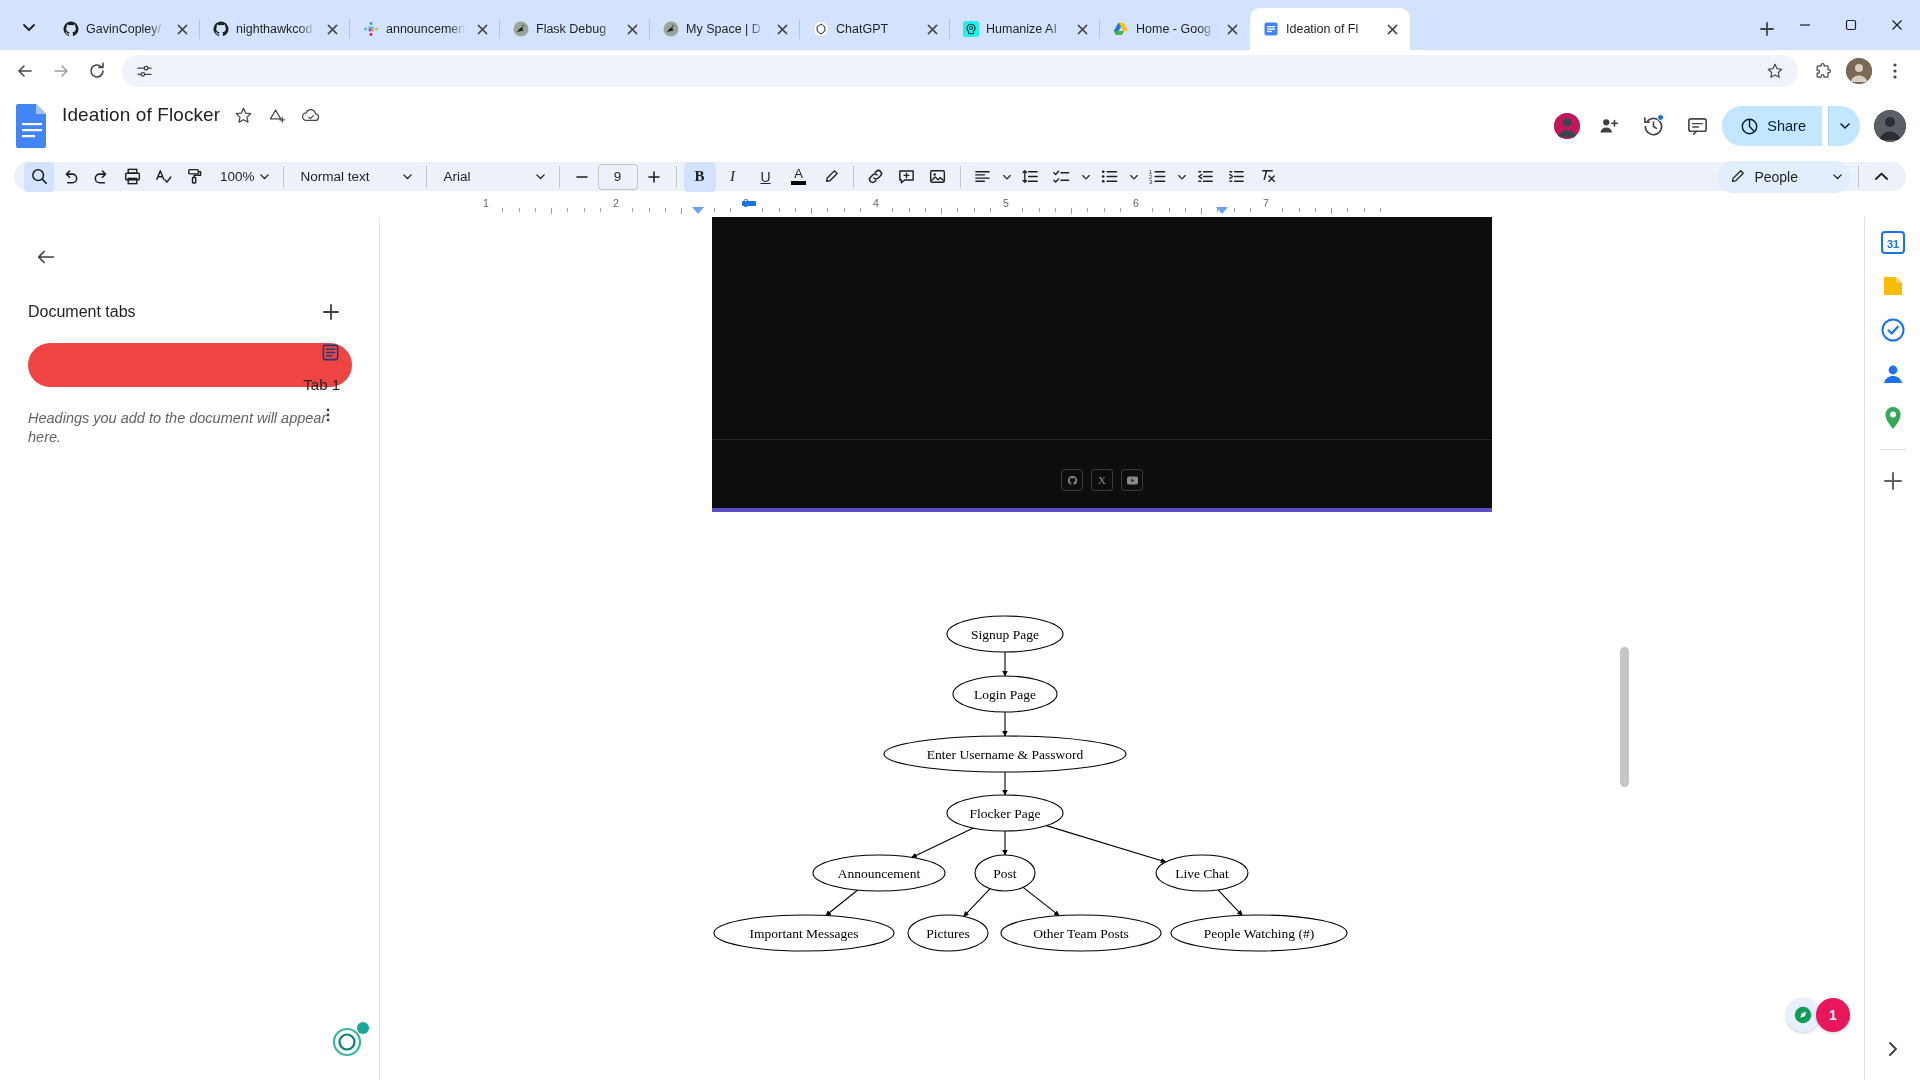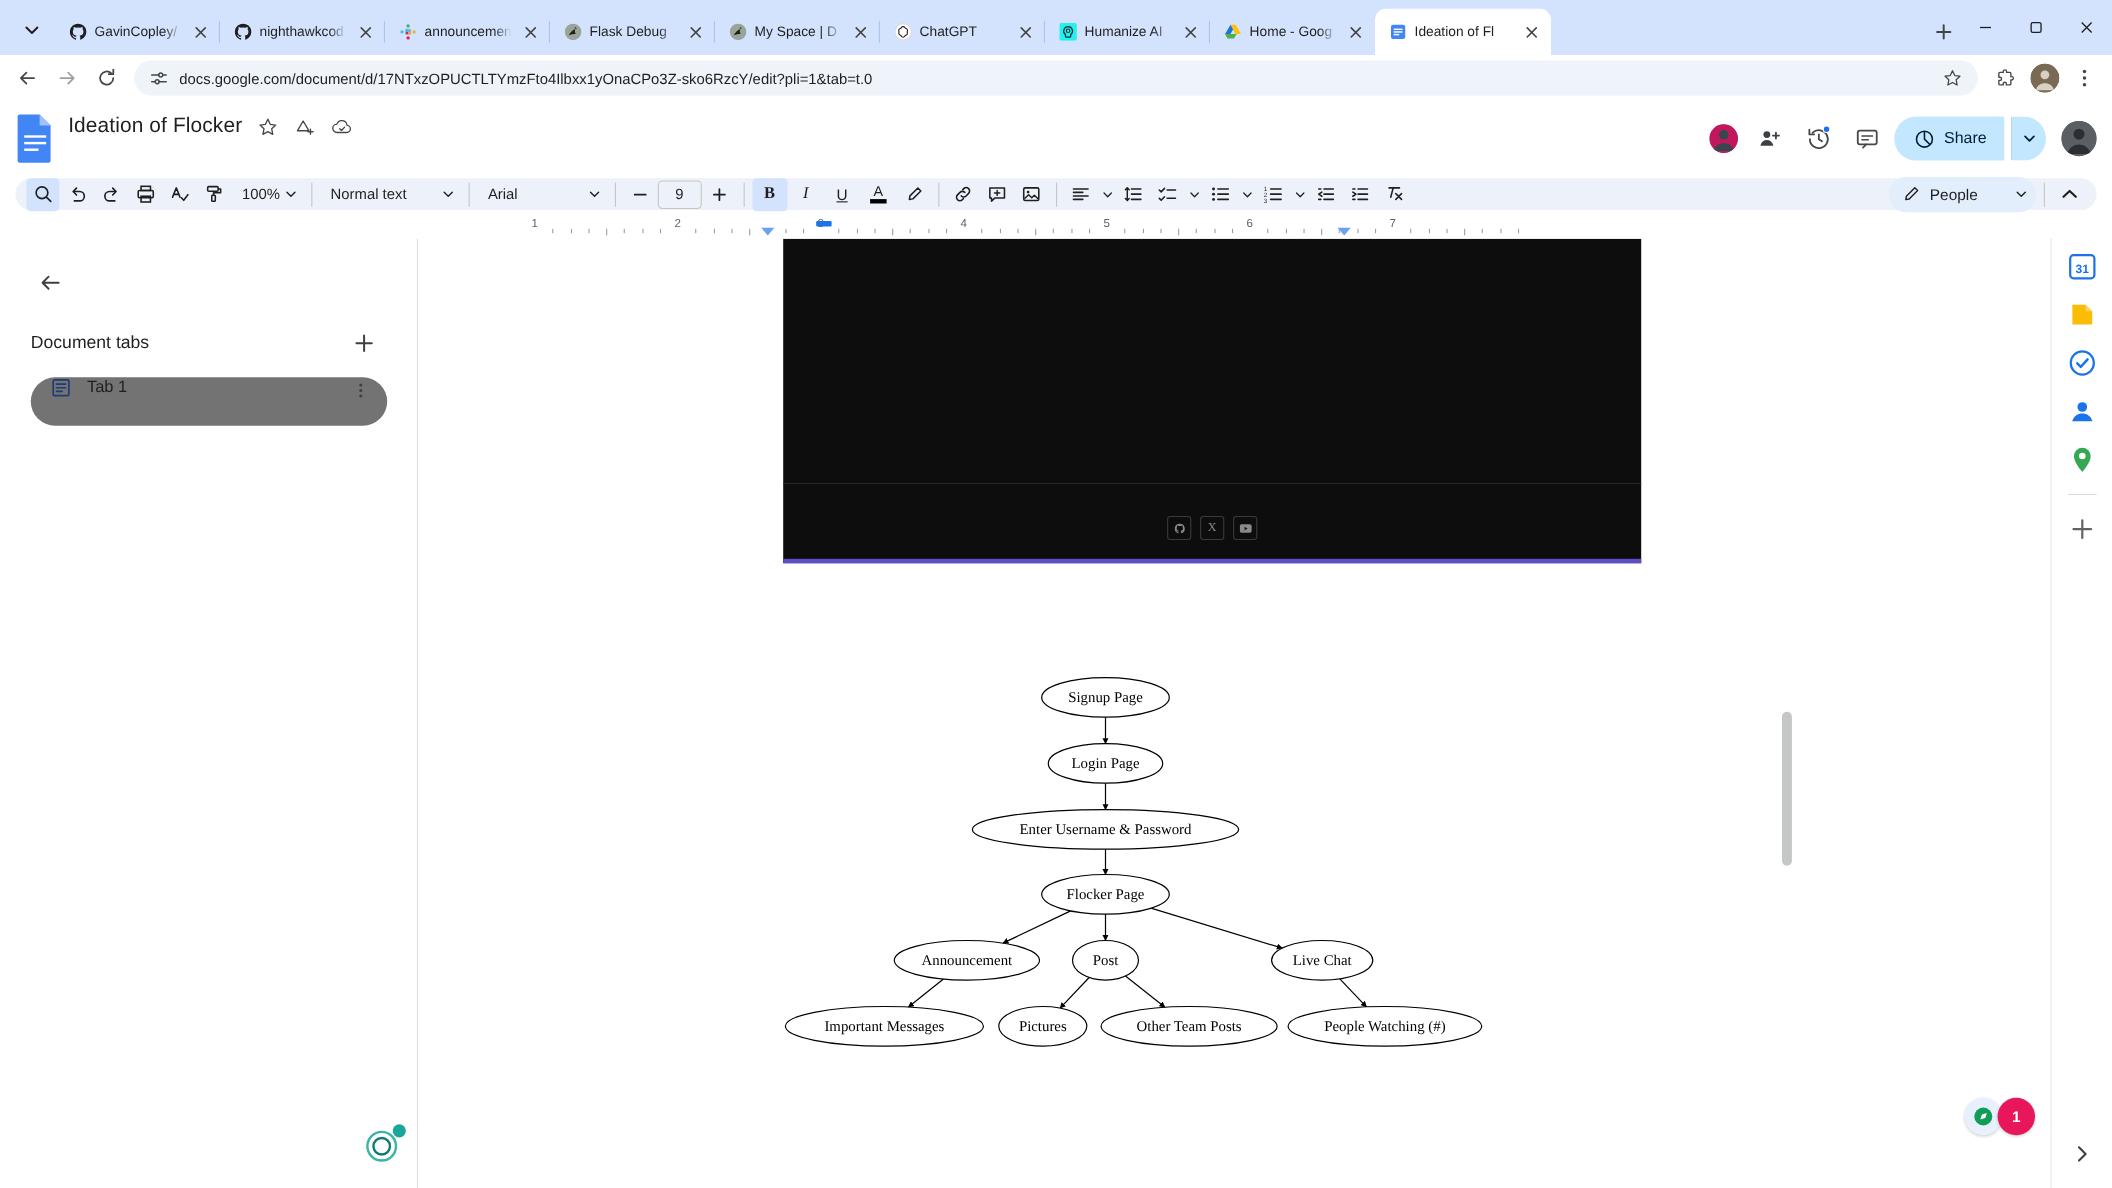--- a/index.html
+++ b/index.html
@@ -210,22 +210,22 @@
     padding: 22px 28px 0 28px; position: relative;
   }
   .side-back { width: 36px; height: 36px; display:flex; align-items:center; justify-content:center; color:#3c4043; border-radius:50%; }
   .side-head {
     display: flex; align-items: center; justify-content: space-between;
     margin-top: 22px; padding-right: 6px;
   }
   .side-head-title { font-size: 16px; color: #1f1f1f; }
   .side-add { width: 30px; height: 30px; display:flex; align-items:center; justify-content:center; color:#3c4043; border-radius:50%; }
   .tab-chip {
-    margin-top: 16px; height: 44px; background: #737373; border-radius: 22px;
-    display: flex; align-items: flex-start; gap: 14px; padding: 0 12px 0 18px;
+    margin-top: 16px; height: 44px; background: #ef4444; border-radius: 22px;
+    display: flex; align-items: flex-end; gap: 14px; padding: 0 12px 0 18px; flex-direction: column;
   }
   .tab-chip-label { font-size: 15px; color: #1f1f1f; flex: 1; }
   .tab-chip-icon { color: #1b3c74; display:flex; }
   .tab-chip-more { width: 24px; height: 24px; display:flex; align-items:center; justify-content:center; color:#3c4043; }
   .side-hint {
     margin-top: 22px; font-size: 14.5px; color: #5f6368;
     font-style: italic; line-height: 1.3;
   }
   .side-divider { position:absolute; right:0; top:0; bottom:0; width:1px; background:#e0e0e0; }
 
@@ -484,21 +484,20 @@
         </svg>
     </div>
     <div class="omnibox">
       <span style="display:flex;flex-shrink:0">
         <svg width="17" height="17" viewBox="0 0 18 18">
             <path d="M2 5.5h7M12.5 5.5h3.5M2 12h3.5M9 12h7" stroke="#444746" stroke-width="1.4" stroke-linecap="round"></path>
             <circle cx="10.7" cy="5.5" r="1.9" fill="none" stroke="#444746" stroke-width="1.4"></circle>
             <circle cx="7.3" cy="12" r="1.9" fill="none" stroke="#444746" stroke-width="1.4"></circle>
           </svg>
       </span>
-      <span class="omnibox-url">docs.google.com/document/d/17NTxzOPUCTLTYmzFto4Ilbxx1yOnaCPo3Z-sko6RzcY/edit?pli=1&amp;tab=t.0</span>
       <span style="margin-left:auto;display:flex">
         <svg width="18" height="18" viewBox="0 0 20 20">
             <path d="M10 2.5l2.3 4.9 5.2.7-3.8 3.6 1 5.3-4.7-2.6-4.7 2.6 1-5.3L2.5 8.1l5.2-.7z" fill="none" stroke="#444746" stroke-width="1.3" stroke-linejoin="round"></path>
           </svg>
       </span>
     </div>
     <div class="nav-btn">
       <svg width="19" height="19" viewBox="0 0 20 20">
           <path d="M7.5 3.2a1.6 1.6 0 0 1 3.2 0V4h3.1c.6 0 1 .4 1 1v3.1h.8a1.6 1.6 0 0 1 0 3.2h-.8V15c0 .6-.4 1-1 1h-3.3v-1.1a1.5 1.5 0 1 0-3 0V16H4.3c-.6 0-1-.4-1-1v-3.3h1.1a1.5 1.5 0 1 0 0-3H3.3V5c0-.6.4-1 1-1h3.2z" fill="none" stroke="#444746" stroke-width="1.3" stroke-linejoin="round"></path>
         </svg>
@@ -903,20 +902,21 @@
           </span>
           <span class="tab-chip-label">Tab 1</span>
           <span class="tab-chip-more">
             <svg width="16" height="16" viewBox="0 0 16 16">
                 <circle cx="8" cy="3" r="1.4" fill="#3c4043"></circle>
                 <circle cx="8" cy="8" r="1.4" fill="#3c4043"></circle>
                 <circle cx="8" cy="13" r="1.4" fill="#3c4043"></circle>
               </svg>
           </span>
         </div>
+        <div class="side-hint">Headings you add to the document will appear here.</div>
         <div class="side-divider"></div>
       </div>
 
       <div class="doc-canvas">
         <div class="page">
 
           <div class="embedded-shot">
             <div class="shot-divider"></div>
             <div class="shot-social">
               <div class="social-btn">

